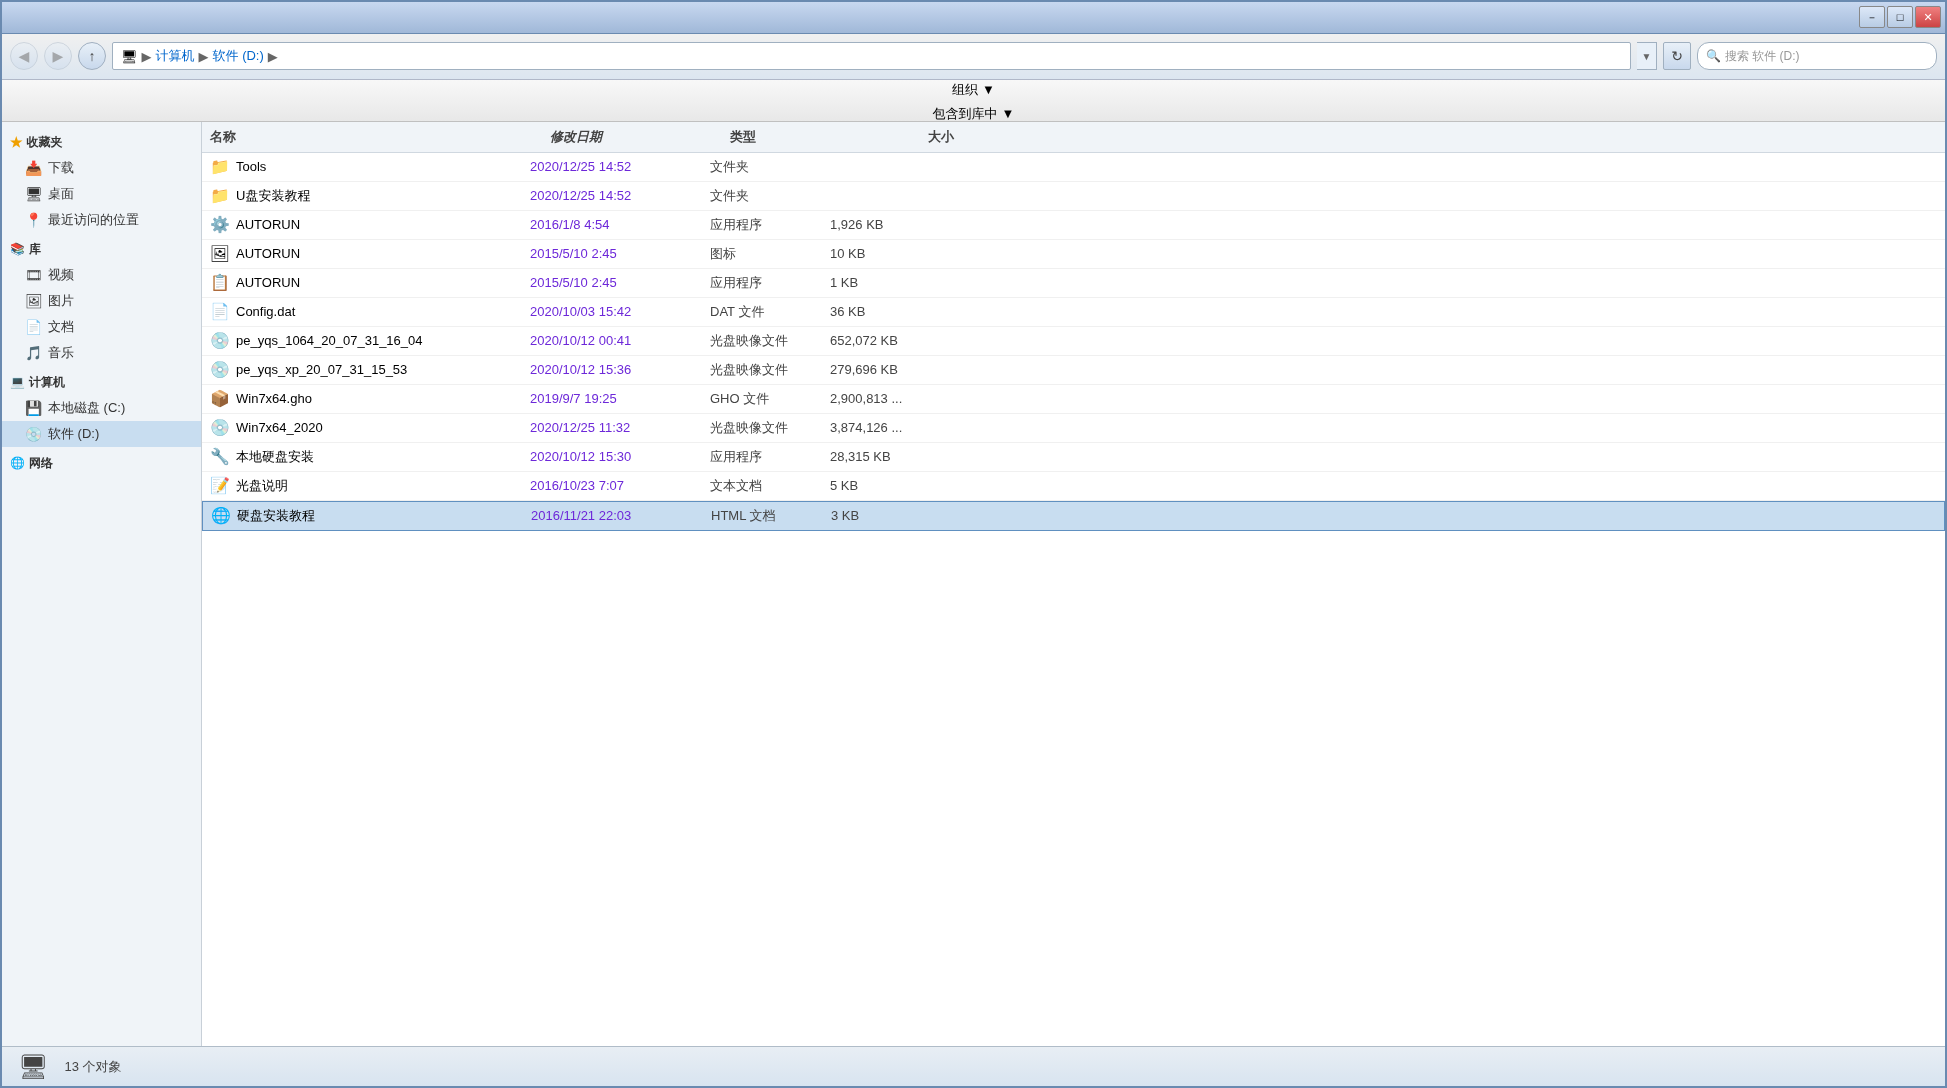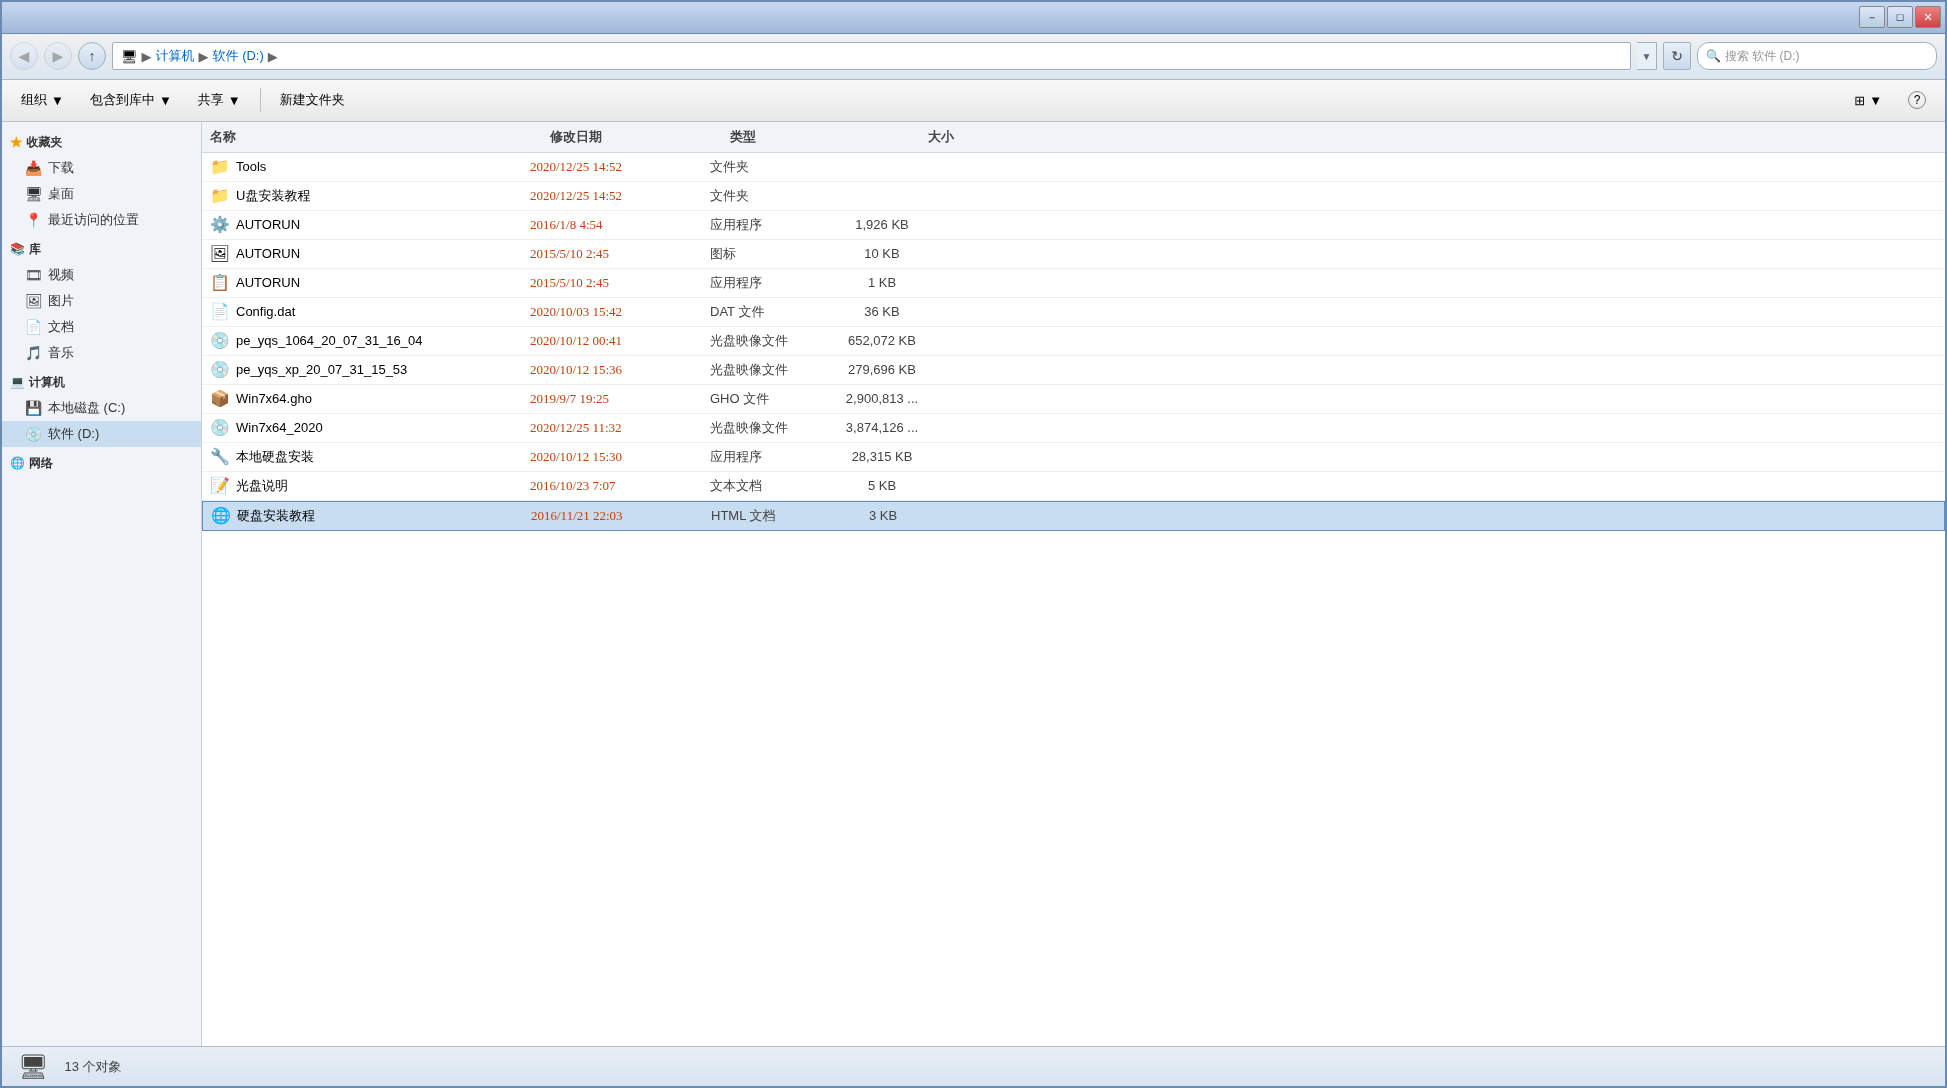--- a/index.html
+++ b/index.html
@@ -106,20 +106,21 @@
 
     
     .toolbar {
       background: linear-gradient(to bottom, #f8f8f8, #e8e8e8);
       height: 42px;
       display: flex;
       align-items: center;
       padding: 0 8px;
       border-bottom: 1px solid #c0c0c0;
       gap: 4px;
+      flex-direction: column;
     }
     .toolbar-btn {
       height: 32px;
       padding: 0 10px;
       border: 1px solid transparent;
       background: transparent;
       cursor: pointer;
       border-radius: 2px;
       display: flex; align-items: center; gap: 4px;
       font-size: 13px;
@@ -175,38 +176,38 @@
       display: flex;
       align-items: center;
       padding: 6px 8px;
       border-bottom: 1px solid #d0d8e0;
       background: #f0f4f8;
       font-size: 13px;
       color: #444;
       font-weight: bold;
     }
     .col-name { flex: 0 0 340px; font-family: Liberation Mono, monospace; }
-    .col-date { flex: 0 0 180px; }
+    .col-date { flex: 0 0 180px; font-style: italic; }
     .col-type { flex: 0 0 120px; }
     .col-size { flex: 0 0 120px; text-align: right; padding-right: 16px; }
 
     .file-row {
       display: flex;
       align-items: center;
       padding: 4px 8px;
       cursor: pointer;
       font-size: 13px;
       border-bottom: 1px solid #f0f0f0;
     }
     .file-row.selected { background: #c8ddf0; border: 1px solid #6090c0; }
     .file-icon { width: 20px; height: 20px; margin-right: 6px; display: inline-flex; align-items: center; justify-content: center; font-size: 16px; flex-shrink: 0; }
     .col-name-cell { flex: 0 0 320px; display: flex; align-items: center; }
-    .col-date-cell { flex: 0 0 180px; color: #c2410c; font-family: Liberation Serif, serif; }
+    .col-date-cell { flex: 0 0 180px; color: #6d28d9; }
     .col-type-cell { flex: 0 0 120px; color: #444; }
-    .col-size-cell { flex: 0 0 120px; text-align: center; padding-right: 16px; color: #444; }
+    .col-size-cell { flex: 0 0 120px; text-align: left; padding-right: 16px; color: #444; }
 
     
     .status-bar {
       height: 40px;
       background: linear-gradient(to bottom, #e8eef4, #d8e4f0);
       border-top: 1px solid #b0bcc8;
       display: flex;
       align-items: center;
       padding: 0 16px;
       font-size: 13px;

